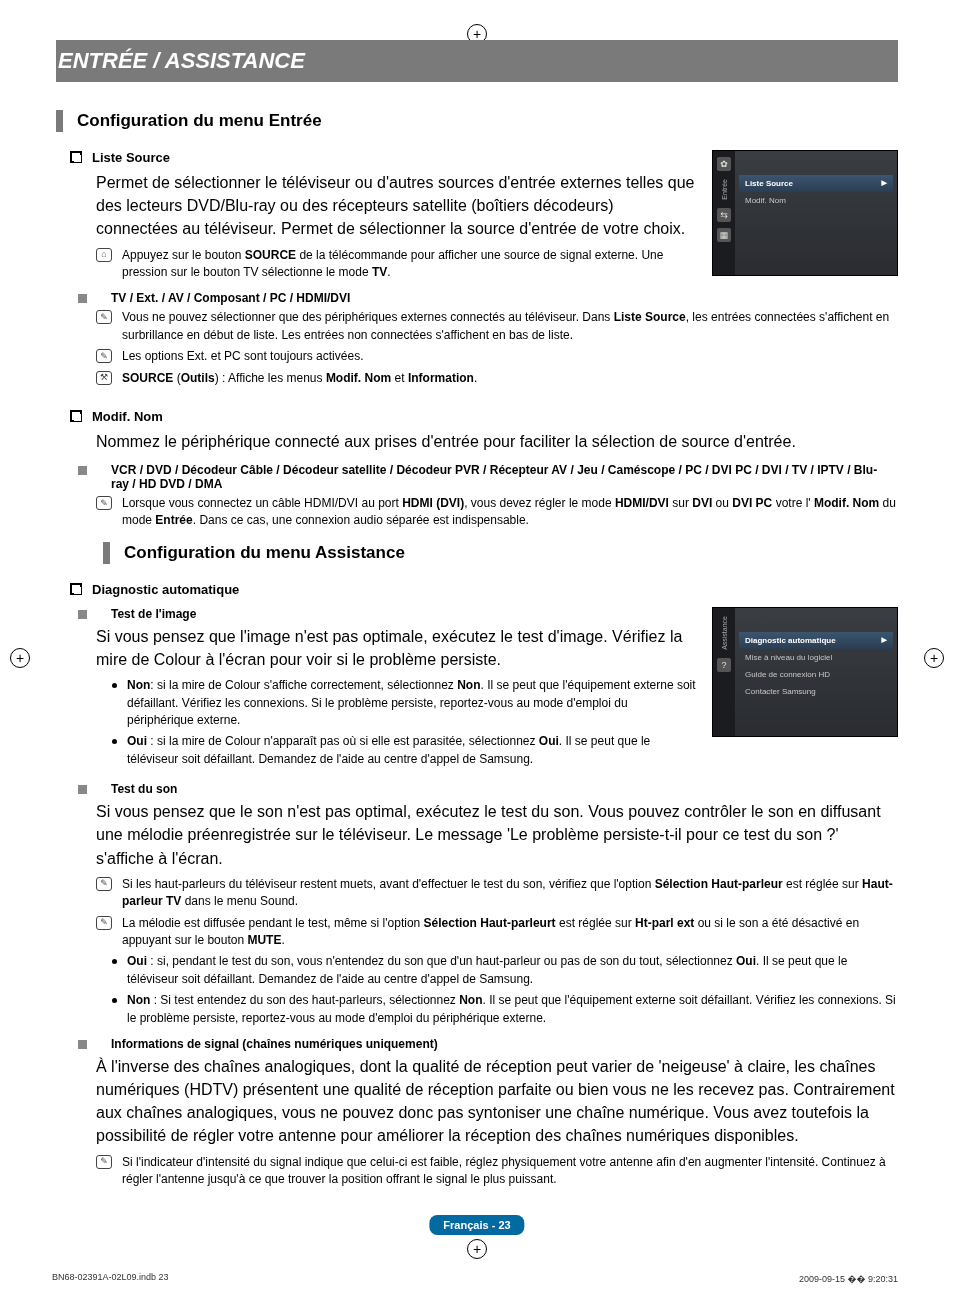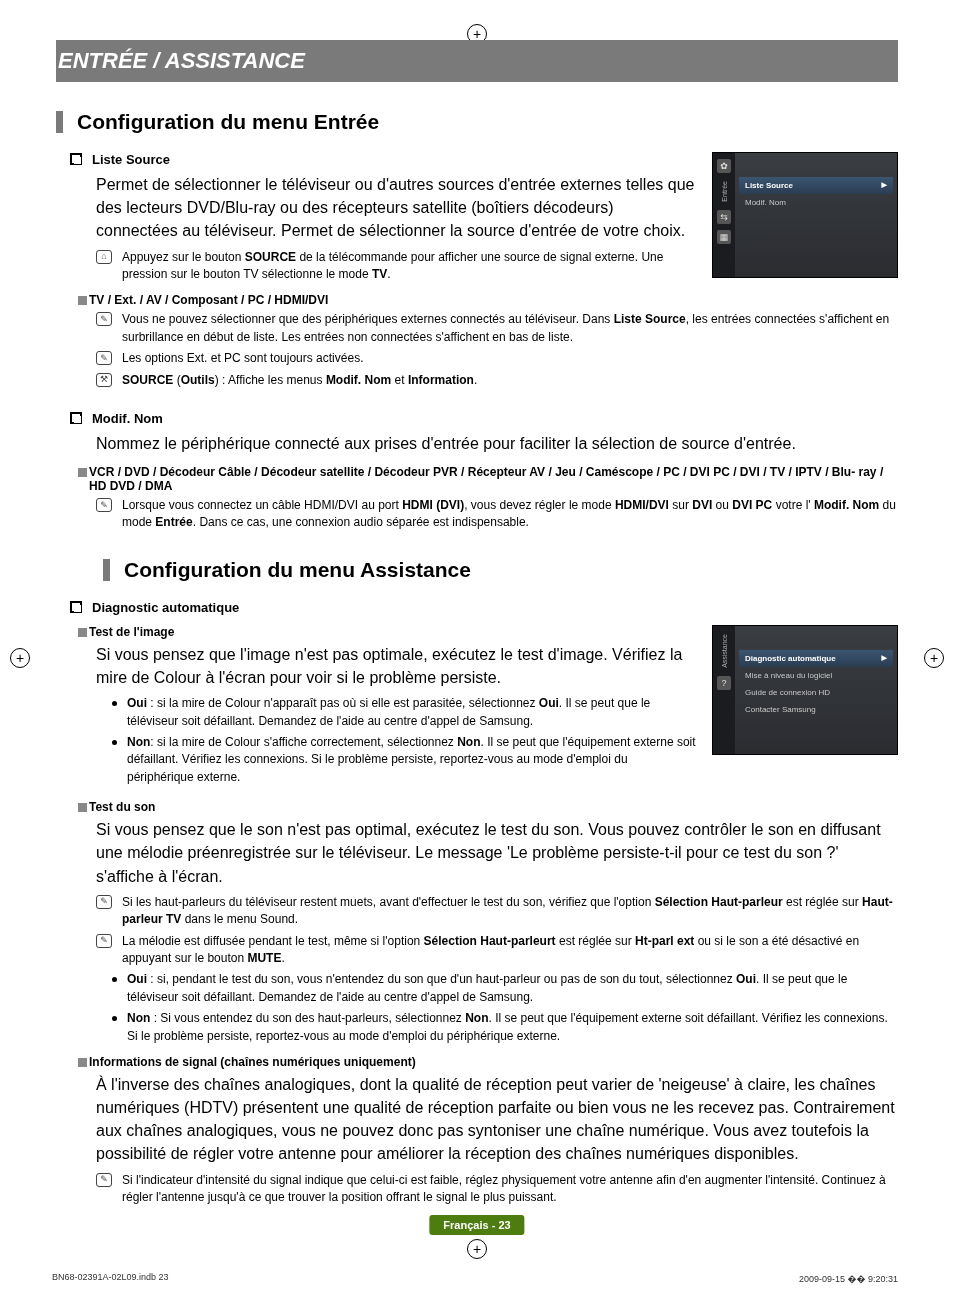--- a/index.html
+++ b/index.html
@@ -12,50 +12,50 @@
   .reg-bottom::after{content:"+"; font-size:14px; line-height:1;}
   .reg-left { position:absolute; top:50%; left:10px; transform:translateY(-50%); width:20px; height:20px; border:1px solid #000; border-radius:50%; display:flex; align-items:center; justify-content:center;}
   .reg-left::after{content:"+"; font-size:14px; line-height:1;}
   .reg-right { position:absolute; top:50%; right:10px; transform:translateY(-50%); width:20px; height:20px; border:1px solid #000; border-radius:50%; display:flex; align-items:center; justify-content:center;}
   .reg-right::after{content:"+"; font-size:14px; line-height:1;}
 
   .banner { background: #7a7a7a; color: #fff; font-size: 22px; font-weight: bold; font-style: italic; padding: 8px 2px; margin-bottom: 28px; }
 
   .h2 { display:flex; align-items:center; gap:14px; margin-top: 14px; margin-bottom: 18px;}
   .h2-bar { width:7px; height:22px; background:#7a7a7a;}
-  .h2-text { font-size: 21px; font-weight: bold; }
+  .h2-text { font-size: 17px; font-weight: bold; }
 
   .h3 { display:flex; align-items:flex-start; gap:10px; margin-top: 18px; margin-bottom: 6px; padding-left: 14px;}
   .h3-box { width:12px; height:12px; border:2px solid #000; margin-top:1px; flex-shrink:0; position:relative;}
   .h3-box::after{content:""; position:absolute; left:2px; top:2px; right:-1px; bottom:-1px; background:#fff;}
   .h3-text { font-size: 13px; font-weight: bold; }
 
   .body-text { font-size: 16px; line-height: 1.45; padding-left: 40px; margin-bottom: 6px;}
 
   .note-row { display:flex; gap:10px; padding-left: 40px; font-size:12px; line-height:1.45; margin-bottom:4px;}
   .note-icon { width:16px; height:14px; flex-shrink:0; border:1px solid #444; border-radius:3px; font-size:9px; display:flex; align-items:center; justify-content:center; color:#444; margin-top:1px;}
 
-  .h4 { display:flex; align-items:flex-start; gap:2px; margin-top:10px; margin-bottom:4px; padding-left:22px;}
+  .h4 { display:flex; align-items:flex-start; gap:24px; margin-top:10px; margin-bottom:4px; padding-left:22px;}
   .h4-sq { width:9px; height:9px; background:#888; margin-top:3px; flex-shrink:0;}
   .h4-text { font-size:12px; font-weight:bold;}
 
   .bullet-row { display:flex; gap:10px; padding-left:56px; font-size:12px; line-height:1.45; margin-bottom:4px;}
   .bullet-dot { width:5px; height:5px; background:#000; border-radius:50%; margin-top:6px; flex-shrink:0;}
 
   .sidebar-tv { float:right; width:186px; background: linear-gradient(#3a3d42,#2a2c30); border:1px solid #000; margin-left:16px; margin-bottom:8px; font-size:8px; color:#ccc; display:flex;}
   .sidebar-tabs { width:22px; background:#1a1c1f; display:flex; flex-direction:column; align-items:center; padding-top:6px; gap:6px;}
   .sidebar-tab-icon { width:14px; height:14px; background:#555; border-radius:2px; display:flex; align-items:center; justify-content:center; color:#ddd; font-size:9px;}
   .sidebar-tab-label { writing-mode: vertical-rl; transform: rotate(180deg); font-size:7px; color:#aaa; margin:2px 0;}
   .sidebar-content { flex:1; padding:6px 4px;}
   .sidebar-spacer { height:18px;}
   .sidebar-item { padding:4px 6px; font-size:8px; color:#c8c8c8;}
   .sidebar-item.sel { background: linear-gradient(#3b5570,#2a3d52); color:#fff; font-weight:bold; position:relative;}
   .sidebar-item.sel::after { content:"▶"; position:absolute; right:6px; top:4px; font-size:7px; color:#fff;}
 
-  .page-footer-badge { position:absolute; bottom:80px; left:50%; transform:translateX(-50%); background:#4d7c0f; color:#fff; font-size:11px; font-weight:bold; padding:4px 14px; border-radius:3px;}
+  .page-footer-badge { position:absolute; bottom:80px; left:50%; transform:translateX(-50%); background:#0369a1; color:#fff; font-size:11px; font-weight:bold; padding:4px 14px; border-radius:8px;}
 
   .bottom-meta { position:absolute; bottom:30px; left:52px; right:56px; display:flex; justify-content:space-between; font-size:9px; color:#333;}
 
   .clearfix::after{content:""; display:table; clear:both;}
 </style>
 </head>
 <body>
 <div class="reg-top"></div>
 <div class="reg-left"></div>
 <div class="reg-right"></div>
@@ -121,21 +121,21 @@
 <div class="body-text">Nommez le périphérique connecté aux prises d'entrée pour faciliter la sélection de source d'entrée.</div>
 <div class="h4">
   <div class="h4-sq"></div>
   <div class="h4-text">VCR / DVD / Décodeur Câble / Décodeur satellite / Décodeur PVR / Récepteur AV / Jeu / Caméscope / PC / DVI PC / DVI / TV / IPTV / Blu- ray / HD DVD / DMA</div>
 </div>
 <div class="note-row">
   <div class="note-icon">✎</div>
   <div><span>Lorsque vous connectez un câble HDMI/DVI au port </span><b>HDMI (DVI)</b><span>, vous devez régler le mode </span><b>HDMI/DVI</b><span> sur </span><b>DVI</b><span> ou </span><b>DVI PC</b><span> votre l' </span><b>Modif. Nom</b><span> du mode </span><b>Entrée</b><span>. Dans ce cas, une connexion audio séparée est indispensable.</span></div>
 </div>
 
-<div class="h2" style="margin-top:26px;padding-left:47px;">
+<div class="h2" style="margin-top:12px;padding-left:47px;">
   <div class="h2-bar"></div>
   <div class="h2-text">Configuration du menu Assistance</div>
 </div>
 
 <div class="h3">
   <div class="h3-box"></div>
   <div class="h3-text">Diagnostic automatique</div>
 </div>
 
 <div class="clearfix">
@@ -155,25 +155,25 @@
     </div>
   </div>
 
   <div class="h4">
     <div class="h4-sq"></div>
     <div class="h4-text">Test de l'image</div>
   </div>
   <div class="body-text">Si vous pensez que l'image n'est pas optimale, exécutez le test d'image. Vérifiez la mire de Colour à l'écran pour voir si le problème persiste.</div>
   <div class="bullet-row">
     <div class="bullet-dot"></div>
-    <div><b>Oui</b><span> : si la mire de Colour n'apparaît pas où si elle est parasitée, sélectionnez </span><b>Oui</b><span>. Il se peut que le téléviseur soit défaillant. Demandez de l'aide au centre d'appel de Samsung.</span></div>
+    <div><b>Non</b><span>: si la mire de Colour s'affiche correctement, sélectionnez </span><b>Non</b><span>. Il se peut que l'équipement externe soit défaillant. Vérifiez les connexions. Si le problème persiste, reportez-vous au mode d'emploi du périphérique externe.</span></div>
   </div>
   <div class="bullet-row">
     <div class="bullet-dot"></div>
-    <div><b>Non</b><span>: si la mire de Colour s'affiche correctement, sélectionnez </span><b>Non</b><span>. Il se peut que l'équipement externe soit défaillant. Vérifiez les connexions. Si le problème persiste, reportez-vous au mode d'emploi du périphérique externe.</span></div>
+    <div><b>Oui</b><span> : si la mire de Colour n'apparaît pas où si elle est parasitée, sélectionnez </span><b>Oui</b><span>. Il se peut que le téléviseur soit défaillant. Demandez de l'aide au centre d'appel de Samsung.</span></div>
   </div>
 </div>
 
 <div class="h4">
   <div class="h4-sq"></div>
   <div class="h4-text">Test du son</div>
 </div>
 <div class="body-text">Si vous pensez que le son n'est pas optimal, exécutez le test du son. Vous pouvez contrôler le son en diffusant une mélodie préenregistrée sur le téléviseur. Le message 'Le problème persiste-t-il pour ce test du son ?' s'affiche à l'écran.</div>
 <div class="note-row">
   <div class="note-icon">✎</div>
@@ -182,21 +182,21 @@
 <div class="note-row">
   <div class="note-icon">✎</div>
   <div><span>La mélodie est diffusée pendant le test, même si l'option </span><b>Sélection Haut-parleurt</b><span> est réglée sur </span><b>Ht-parl ext</b><span> ou si le son a été désactivé en appuyant sur le bouton </span><b>MUTE</b><span>.</span></div>
 </div>
 <div class="bullet-row">
   <div class="bullet-dot"></div>
   <div><b>Oui</b><span> : si, pendant le test du son, vous n'entendez du son que d'un haut-parleur ou pas de son du tout, sélectionnez </span><b>Oui</b><span>. Il se peut que le téléviseur soit défaillant. Demandez de l'aide au centre d'appel de Samsung.</span></div>
 </div>
 <div class="bullet-row">
   <div class="bullet-dot"></div>
-  <div><b>Non</b><span> : Si vous entendez du son des haut-parleurs, sélectionnez </span><b>Non</b><span>. Il se peut que l'équipement externe soit défaillant. Vérifiez les connexions. Si le problème persiste, reportez-vous au mode d'emploi du périphérique externe.</span></div>
+  <div><b>Non</b><span> : Si test entendez du son des haut-parleurs, sélectionnez </span><b>Non</b><span>. Il se peut que l'équipement externe soit défaillant. Vérifiez les connexions. Si le problème persiste, reportez-vous au mode d'emploi du périphérique externe.</span></div>
 </div>
 
 <div class="h4">
   <div class="h4-sq"></div>
   <div class="h4-text">Informations de signal (chaînes numériques uniquement)</div>
 </div>
 <div class="body-text">À l'inverse des chaînes analogiques, dont la qualité de réception peut varier de 'neigeuse' à claire, les chaînes numériques (HDTV) présentent une qualité de réception parfaite ou bien vous ne les recevez pas. Contrairement aux chaînes analogiques, vous ne pouvez donc pas syntoniser une chaîne numérique. Vous avez toutefois la possibilité de régler votre antenne pour améliorer la réception des chaînes numériques disponibles.</div>
 <div class="note-row">
   <div class="note-icon">✎</div>
   <div>Si l'indicateur d'intensité du signal indique que celui-ci est faible, réglez physiquement votre antenne afin d'en augmenter l'intensité. Continuez à régler l'antenne jusqu'à ce que trouver la position offrant le signal le plus puissant.</div>

